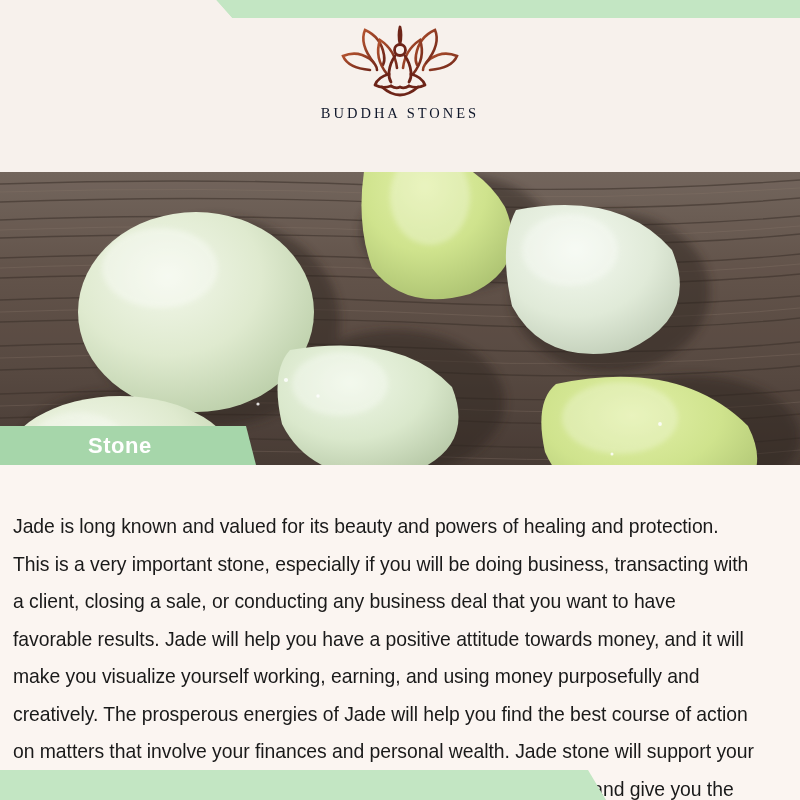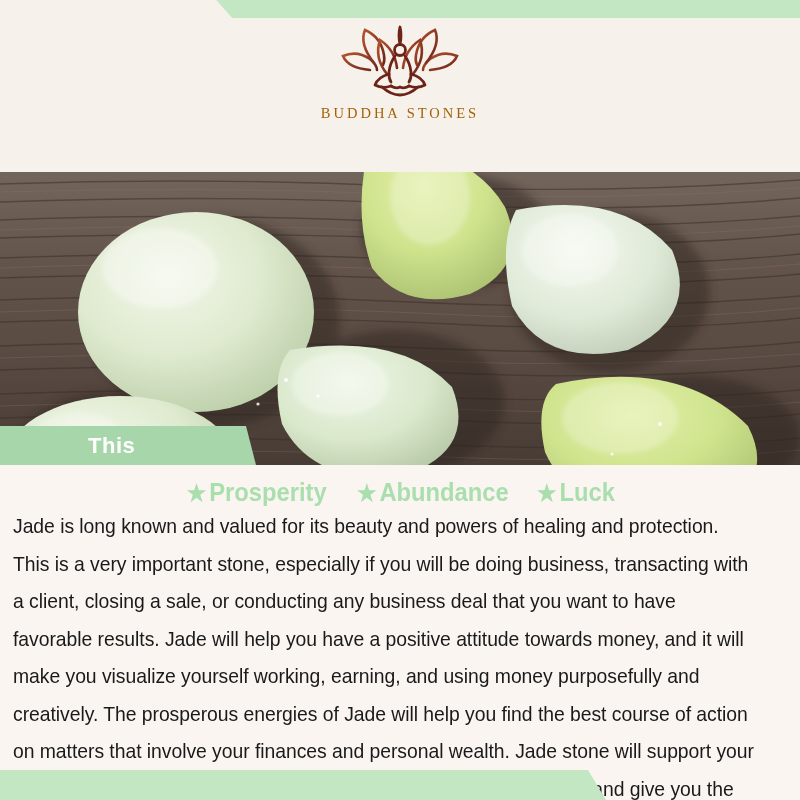--- a/index.html
+++ b/index.html
@@ -82,21 +82,21 @@
     width: 122px;
     height: 78px;
     display: block;
     margin: 0 auto;
   }
   .logo-word {
     margin-top: 5px;
     font-family: "Liberation Serif", serif;
     font-size: 14.5px;
     letter-spacing: 3.0px;
-    color: #a16207;
+    color: #0f172a;
     font-weight: 400;
   }
 
   
   .title-banner {
     position: absolute;
     left: 160px;
     top: 119px;
     width: 476px;
     height: 50px;
@@ -292,21 +292,21 @@
         <circle cx="286" cy="208" r="2.1"></circle>
         <circle cx="318" cy="224" r="1.7"></circle>
         <circle cx="258" cy="232" r="1.6"></circle>
         <circle cx="660" cy="252" r="1.9"></circle>
         <circle cx="612" cy="282" r="1.5"></circle>
       </g>
     </svg>
   </div>
 
   <div class="name-band">
-    <span class="name-text">This</span>
+    <span class="name-text">Stone</span>
   </div>
 
   <div class="header">
     <div class="logo-wrap">
       <svg class="logo-mark" viewBox="0 0 244 156" xmlns="http://www.w3.org/2000/svg">
         <defs>
           <linearGradient id="pet" x1="0" y1="0" x2="1" y2="1">
             <stop offset="0%" stop-color="#b3532f"></stop>
             <stop offset="100%" stop-color="#6d2418"></stop>
           </linearGradient>
@@ -337,22 +337,17 @@
           <path d="M86 130 Q104 146 122 146 Q140 146 158 130"></path>
           <path d="M104 128 Q114 134 122 130 Q130 134 140 128"></path>
         </g>
       </svg>
       <div class="logo-word">BUDDHA STONES</div>
     </div>
   </div>
 
 
   <div class="body-area">
-    <div class="benefits">
-      <span class="benefit"><span class="star">★</span><span>Prosperity</span></span>
-      <span class="benefit"><span class="star">★</span><span>Abundance</span></span>
-      <span class="benefit"><span class="star">★</span><span>Luck</span></span>
-    </div>
     <div class="paragraph">Jade is long known and valued for its beauty and powers of healing and protection. This is a very important stone, especially if you will be doing business, transacting with a client, closing a sale, or conducting any business deal that you want to have favorable results. Jade will help you have a positive attitude towards money, and it will make you visualize yourself working, earning, and using money purposefully and creatively. The prosperous energies of Jade will help you find the best course of action on matters that involve your finances and personal wealth. Jade stone will support your financial growth and expansion. It will also promote new beginnings and give you the guidance that you need to be successful and wealthy!</div>
   </div>
 
   <div class="deco-bottom"></div>
 </div>
 
 </body></html>

